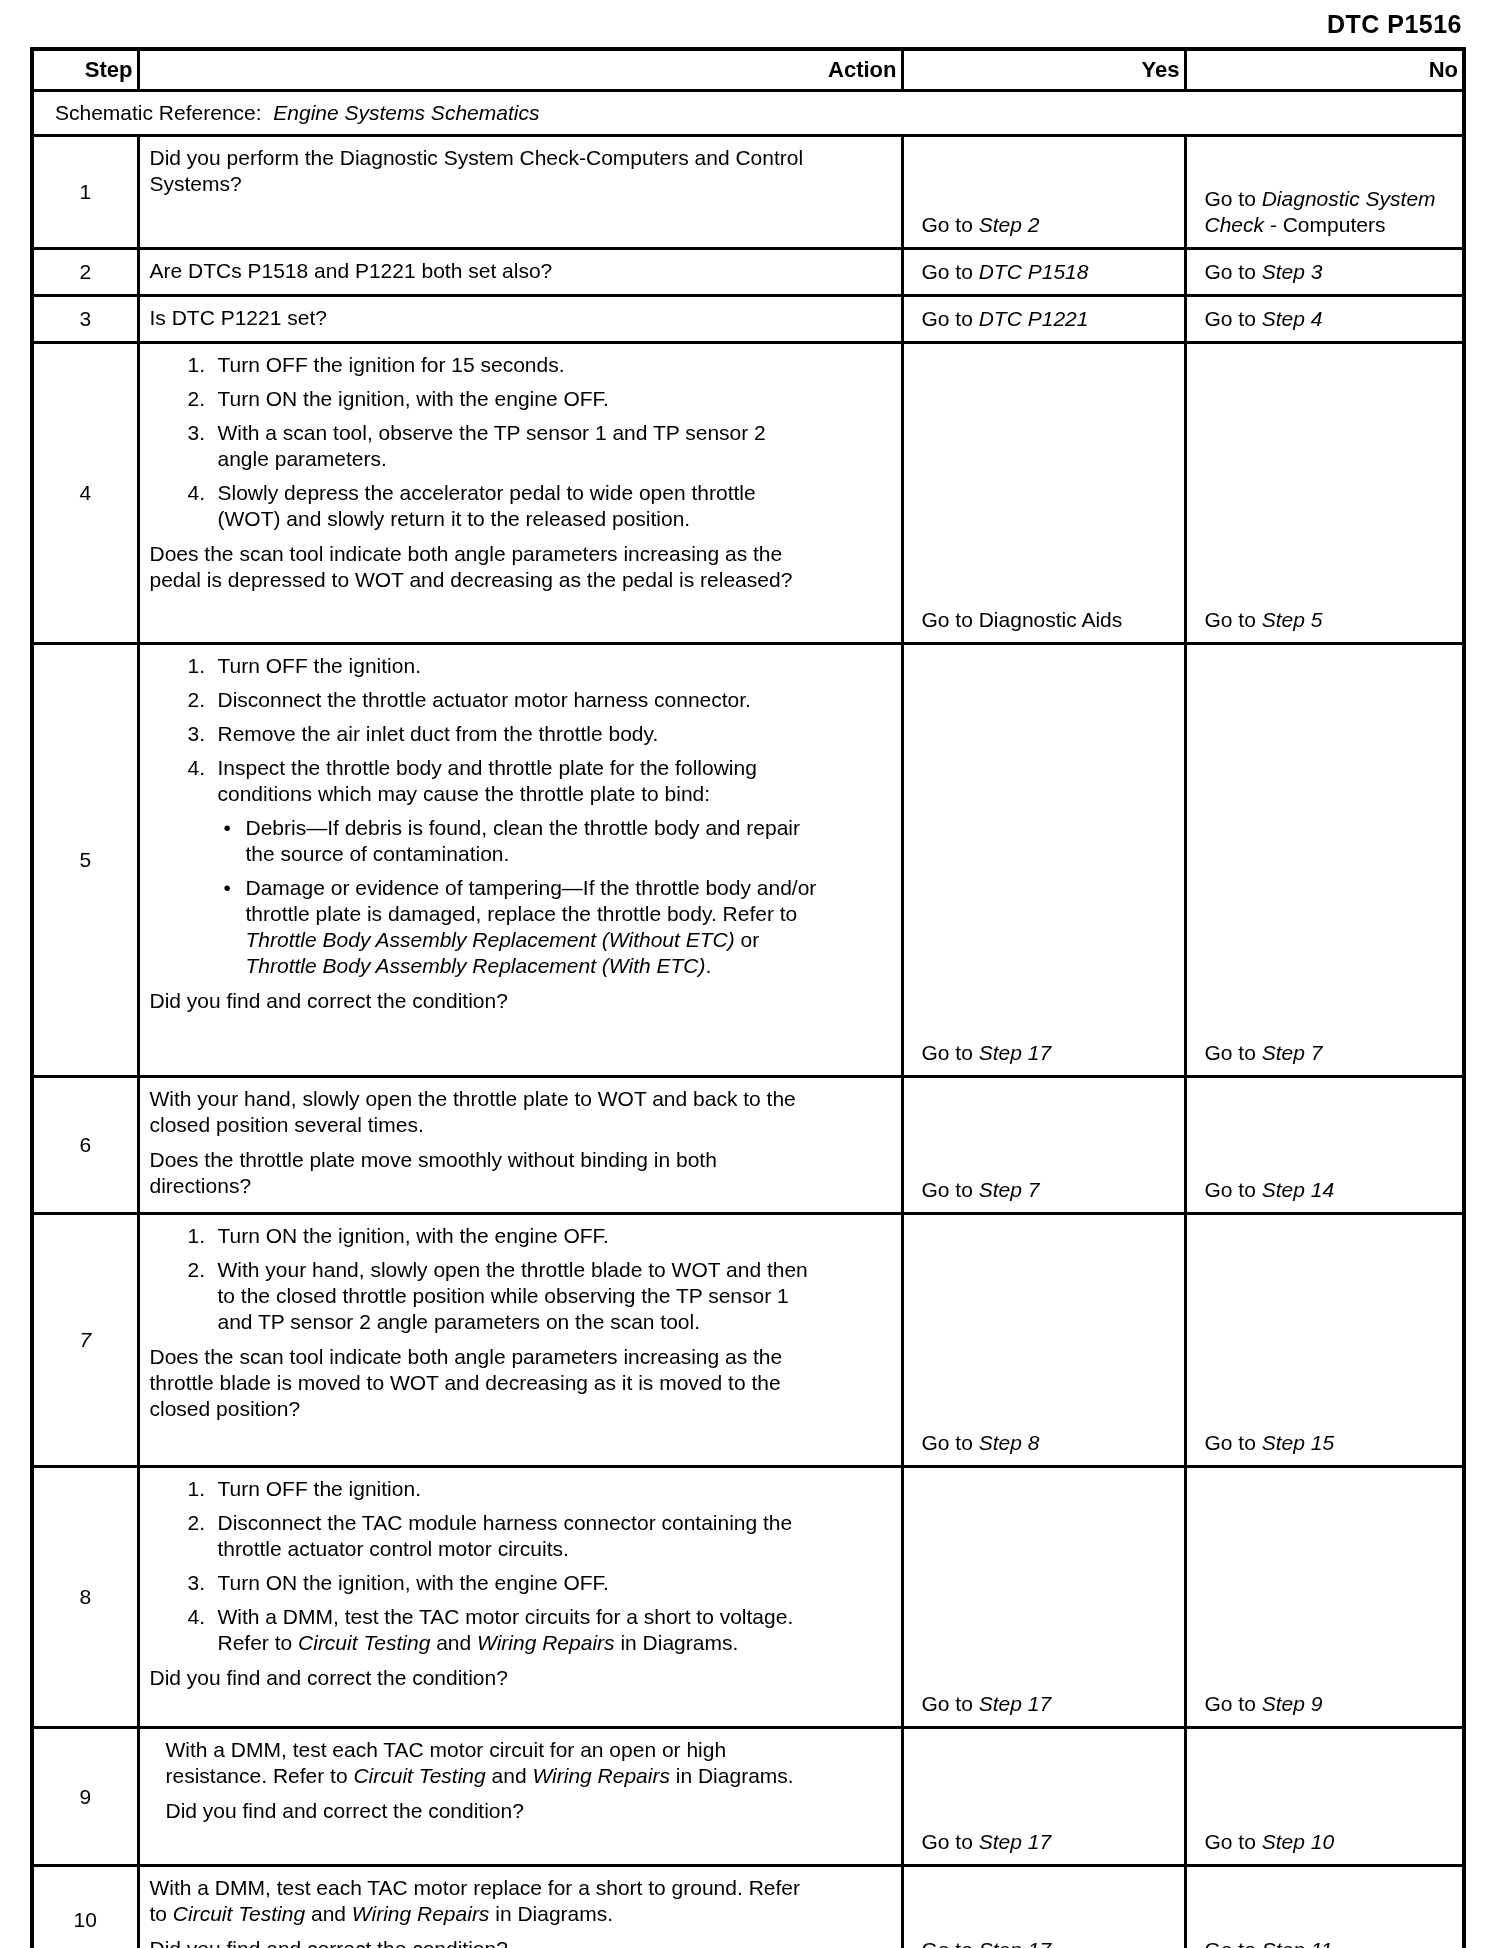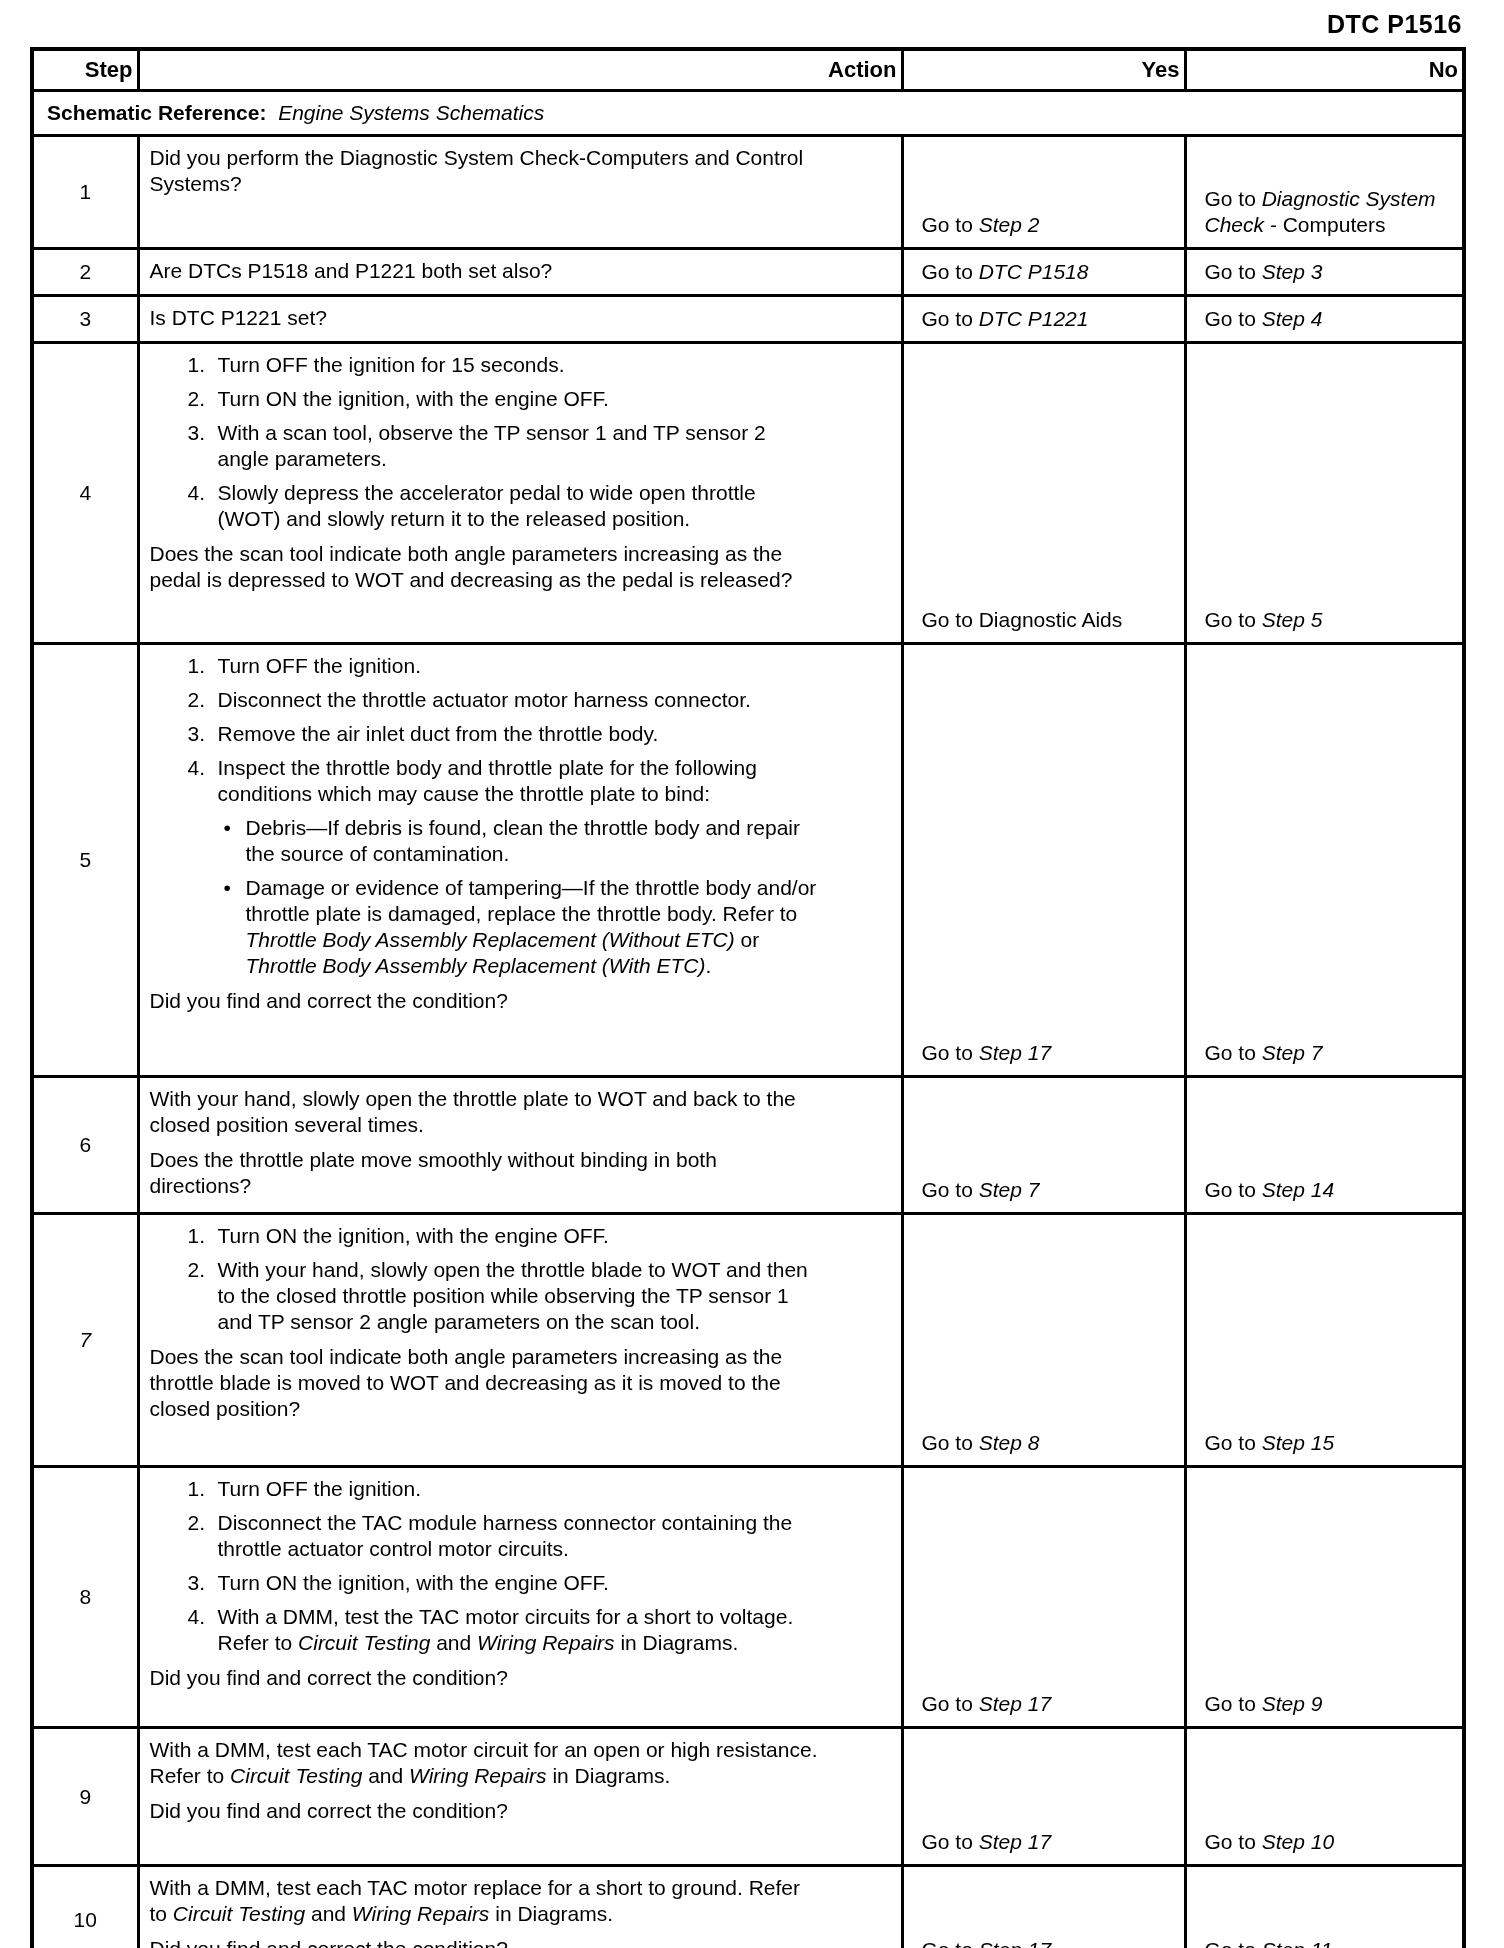--- a/index.html
+++ b/index.html
@@ -20,21 +20,21 @@
   }
   th,td{border:3px solid #000;}
   th{
     font-size:22px;font-weight:bold;text-align:right;
     padding:6px 4px;
   }
   td{font-size:21px;line-height:26px;vertical-align:top;}
   tr.schem td{
     padding:8px 10px 8px 13px;
   }
-  tr.schem .schem-label{font-weight:bold;}
+  tr.schem .schem-label{font-weight:normal;margin-left:8px;}
   tr.schem .schem-value{font-style:italic;}
   td.c-step{
     text-align:center;vertical-align:middle;padding:4px 2px;
   }
   td.c-action{padding:8px 80px 10px 10px;}
   td.c-yes,td.c-no{
     vertical-align:bottom;text-align:left;padding:4px 18px 9px;
   }
   .aw{display:block;}
   .item{display:flex;margin:8px 0 0 38px;}
@@ -246,21 +246,21 @@
         <td class="c-yes">
           <div class="goto"><span>Go to </span><i>Step 17</i></div>
         </td>
         <td class="c-no">
           <div class="goto"><span>Go to </span><i>Step 9</i></div>
         </td>
       </tr>
       <tr>
         <td class="c-step">9</td>
         <td class="c-action">
-          <div class="aw" style="min-height: 117px;">
+          <div class="aw" style="min-height: 117px; margin-left: 16px;">
             <div class="q"><span>With a DMM, test each TAC motor circuit for an open or high resistance. Refer to </span><i>Circuit Testing</i><span> and </span><i>Wiring Repairs</i><span> in Diagrams.</span></div>
             <div class="q"><span>Did you find and correct the condition?</span></div>
           </div>
         </td>
         <td class="c-yes">
           <div class="goto"><span>Go to </span><i>Step 17</i></div>
         </td>
         <td class="c-no">
           <div class="goto"><span>Go to </span><i>Step 10</i></div>
         </td>

